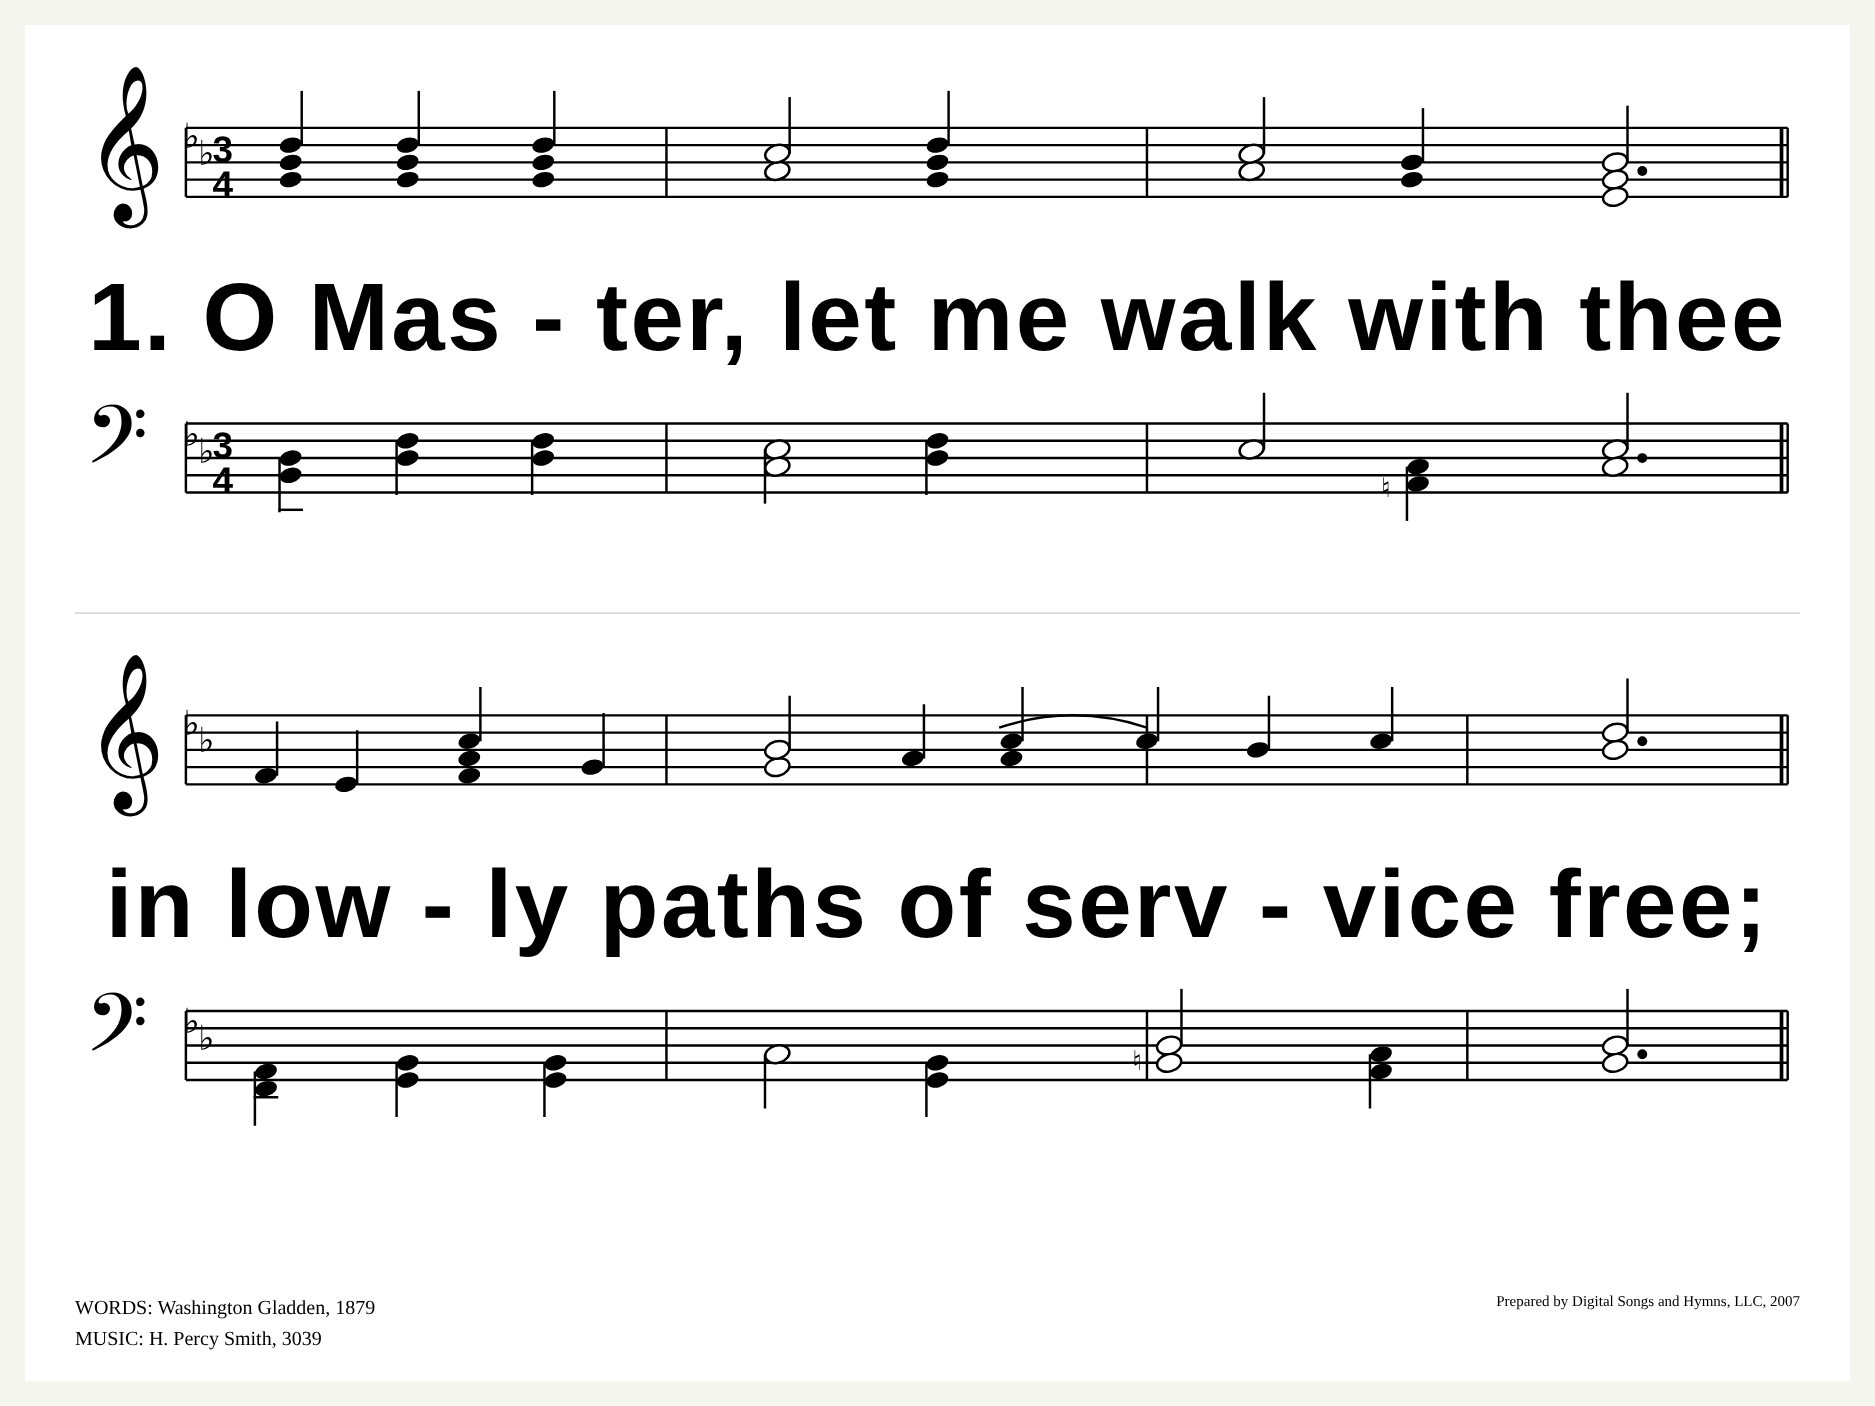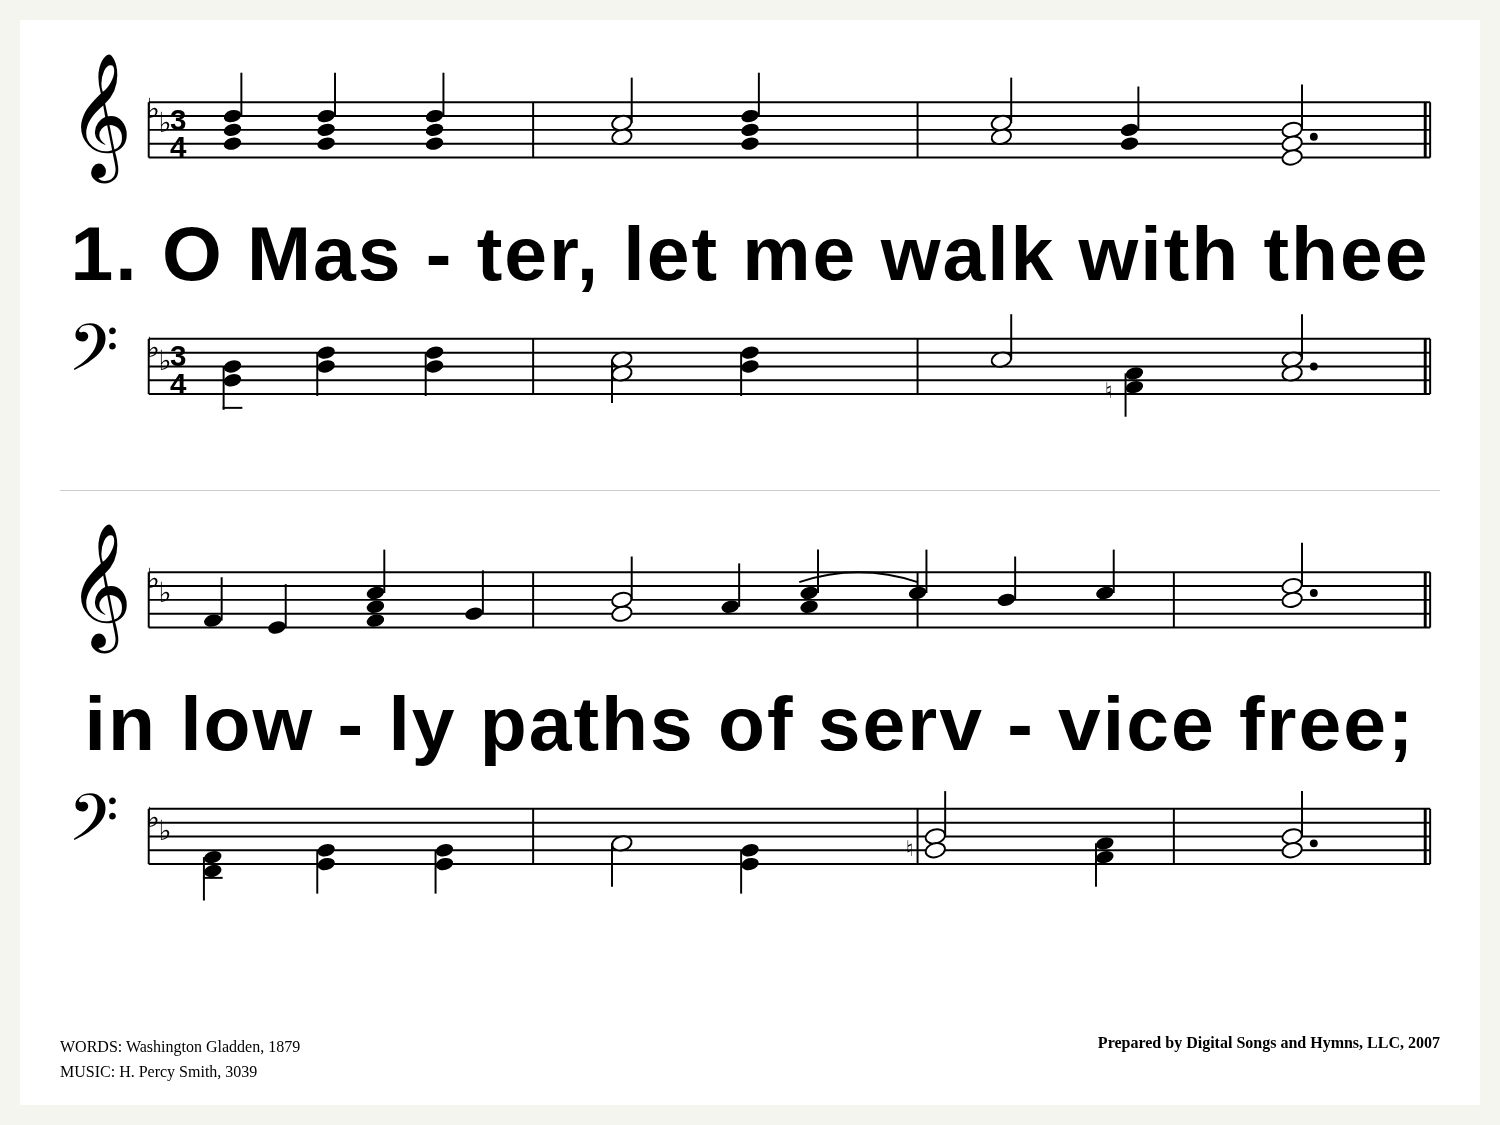--- a/index.html
+++ b/index.html
@@ -52,22 +52,21 @@
       justify-content: space-between;
       align-items: flex-start;
     }
 
     .footer-left {
       font-size: 16px;
       line-height: 1.6;
     }
 
     .footer-right {
-      font-size: 16px;
-      font-weight: bold;
+      font-size: 12px;
     }
 
     
     .section-divider {
       position: absolute;
       top: 470px;
       left: 40px;
       right: 40px;
       height: 1px;
       background: #ccc;

